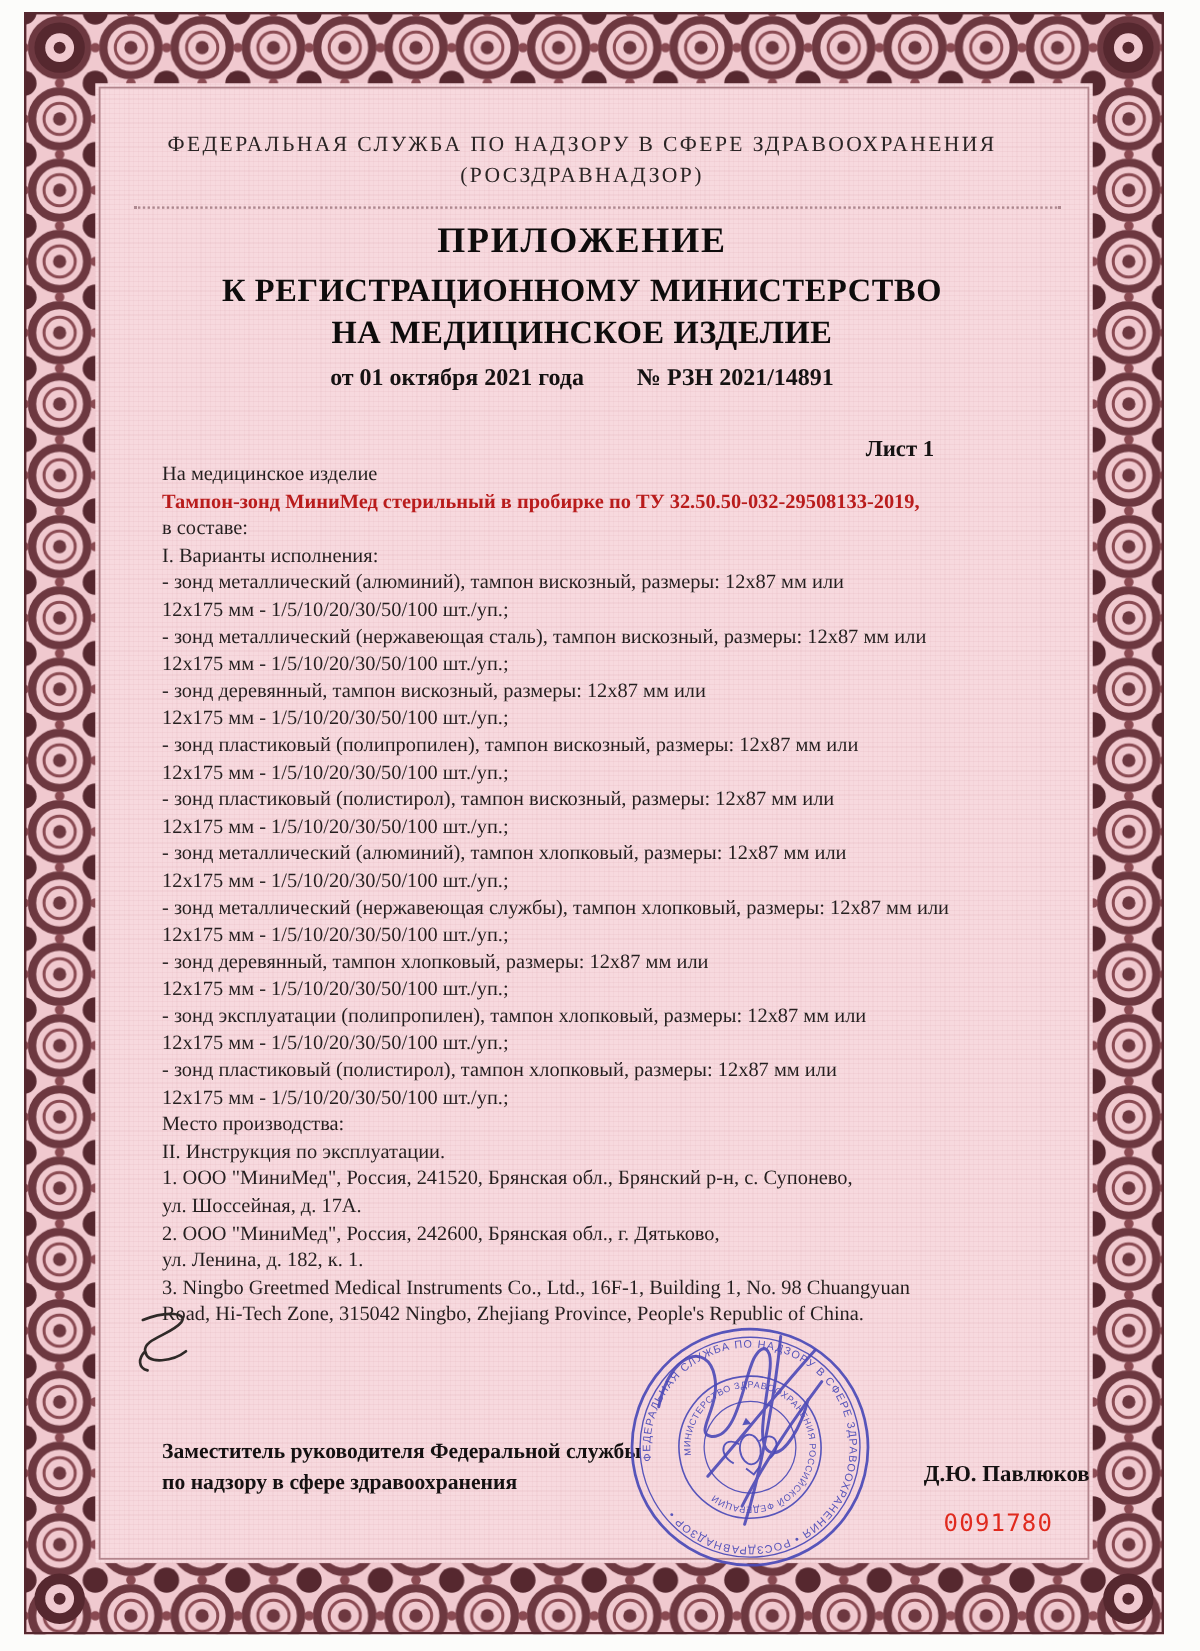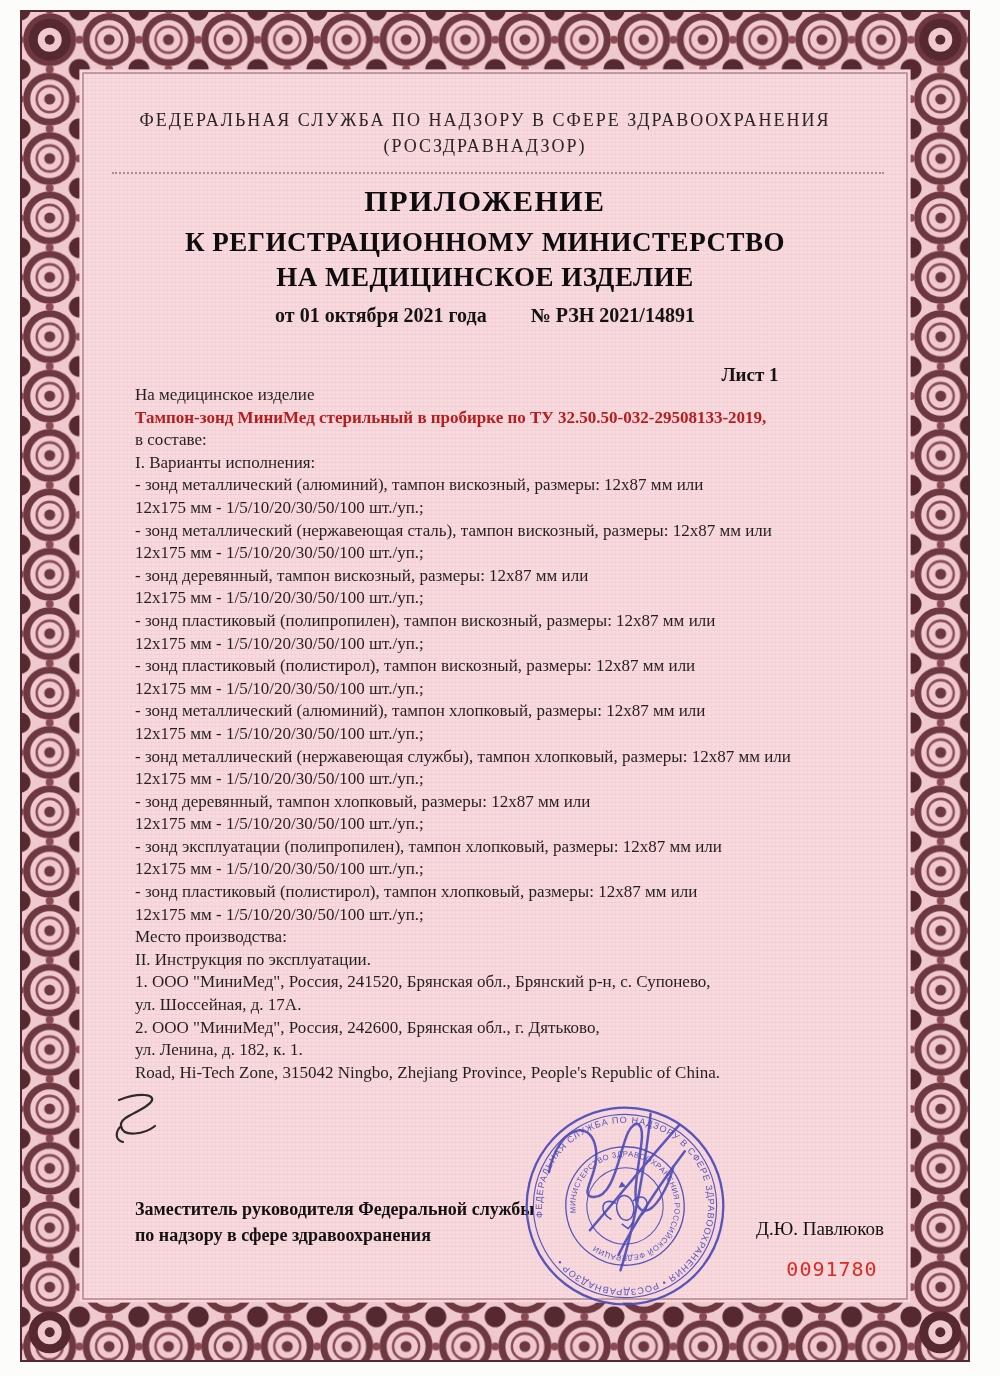--- a/index.html
+++ b/index.html
@@ -52,22 +52,22 @@
     position: absolute; top: 384px; left: 135px; width: 752px;
     font-size: 17px; line-height: 22.6px; white-space: nowrap; color: #241f1f;
   }
   .body-line.bold { font-weight: bold; color: #b91c1c; }
 
   .signature-block {
     position: absolute; top: 1196px; left: 135px; width: 470px;
     font-size: 18px; font-weight: bold; line-height: 26px; color: #141111;
   }
   .signer-name {
-    position: absolute; top: 1218px; left: 636px; width: 248px;
-    text-align: right; font-size: 19px; font-weight: normal; color: #141111;
+    position: absolute; top: 1218px; left: 660px; width: 248px;
+    text-align: right; font-size: 19px; font-weight: bold; color: #141111;
   }
 
   .stamp {
     position: absolute; left: 520px; top: 1100px; width: 210px; height: 212px;
     opacity: 0.92;
   }
   .stamp svg { overflow: visible; transform: rotate(-8deg); }
 
   .hand-mark { position: absolute; left: 105px; top: 1090px; }
 
@@ -172,20 +172,21 @@
         <div class="body-line">- зонд эксплуатации (полипропилен), тампон хлопковый, размеры: 12х87 мм или</div>
         <div class="body-line">12х175 мм - 1/5/10/20/30/50/100 шт./уп.;</div>
         <div class="body-line">- зонд пластиковый (полистирол), тампон хлопковый, размеры: 12х87 мм или</div>
         <div class="body-line">12х175 мм - 1/5/10/20/30/50/100 шт./уп.;</div>
         <div class="body-line">Место производства:</div>
         <div class="body-line">II. Инструкция по эксплуатации.</div>
         <div class="body-line">1. ООО "МиниМед", Россия, 241520, Брянская обл., Брянский р-н, с. Супонево,</div>
         <div class="body-line">ул. Шоссейная, д. 17А.</div>
         <div class="body-line">2. ООО "МиниМед", Россия, 242600, Брянская обл., г. Дятьково,</div>
         <div class="body-line">ул. Ленина, д. 182, к. 1.</div>
+        <div class="body-line">3. Ningbo Greetmed Medical Instruments Co., Ltd., 16F-1, Building 1, No. 98 Chuangyuan</div>
         <div class="body-line">Road, Hi-Tech Zone, 315042 Ningbo, Zhejiang Province, People's Republic of China.</div>
       </div>
 
     <div class="signature-block">
       <div>Заместитель руководителя Федеральной службы</div>
       <div>по надзору в сфере здравоохранения</div>
     </div>
 
     <div class="signer-name">Д.Ю. Павлюков</div>
 

